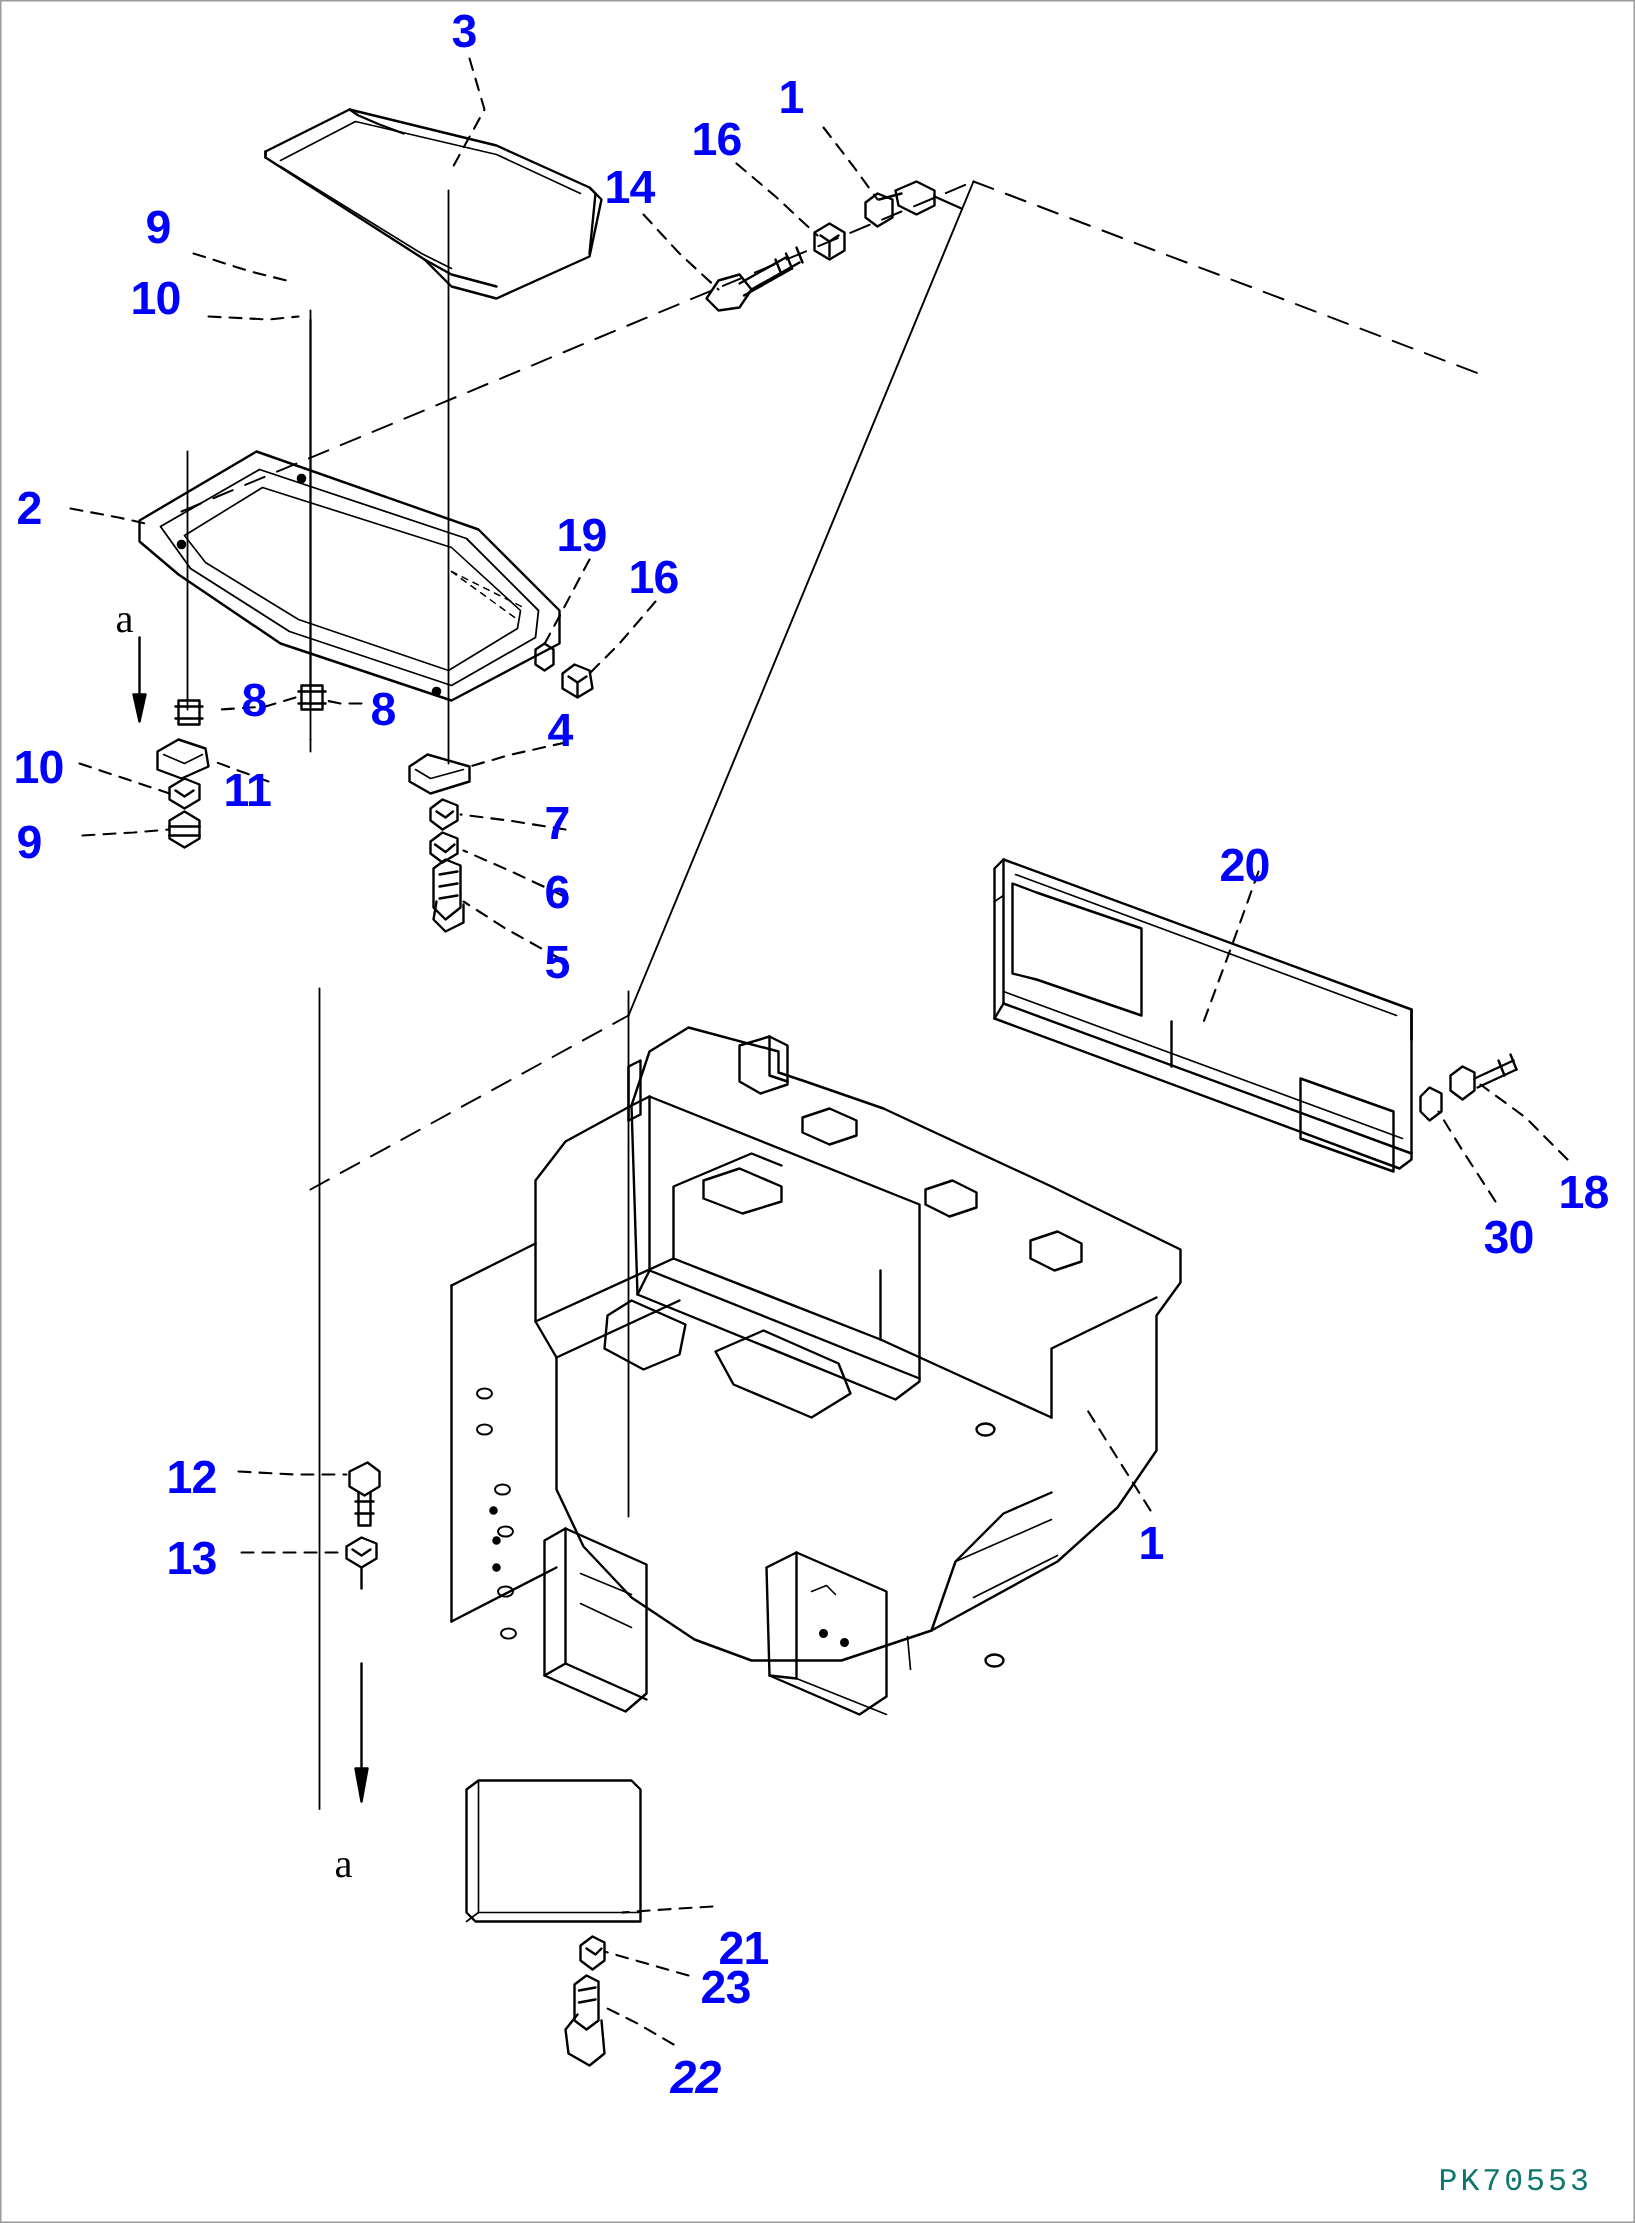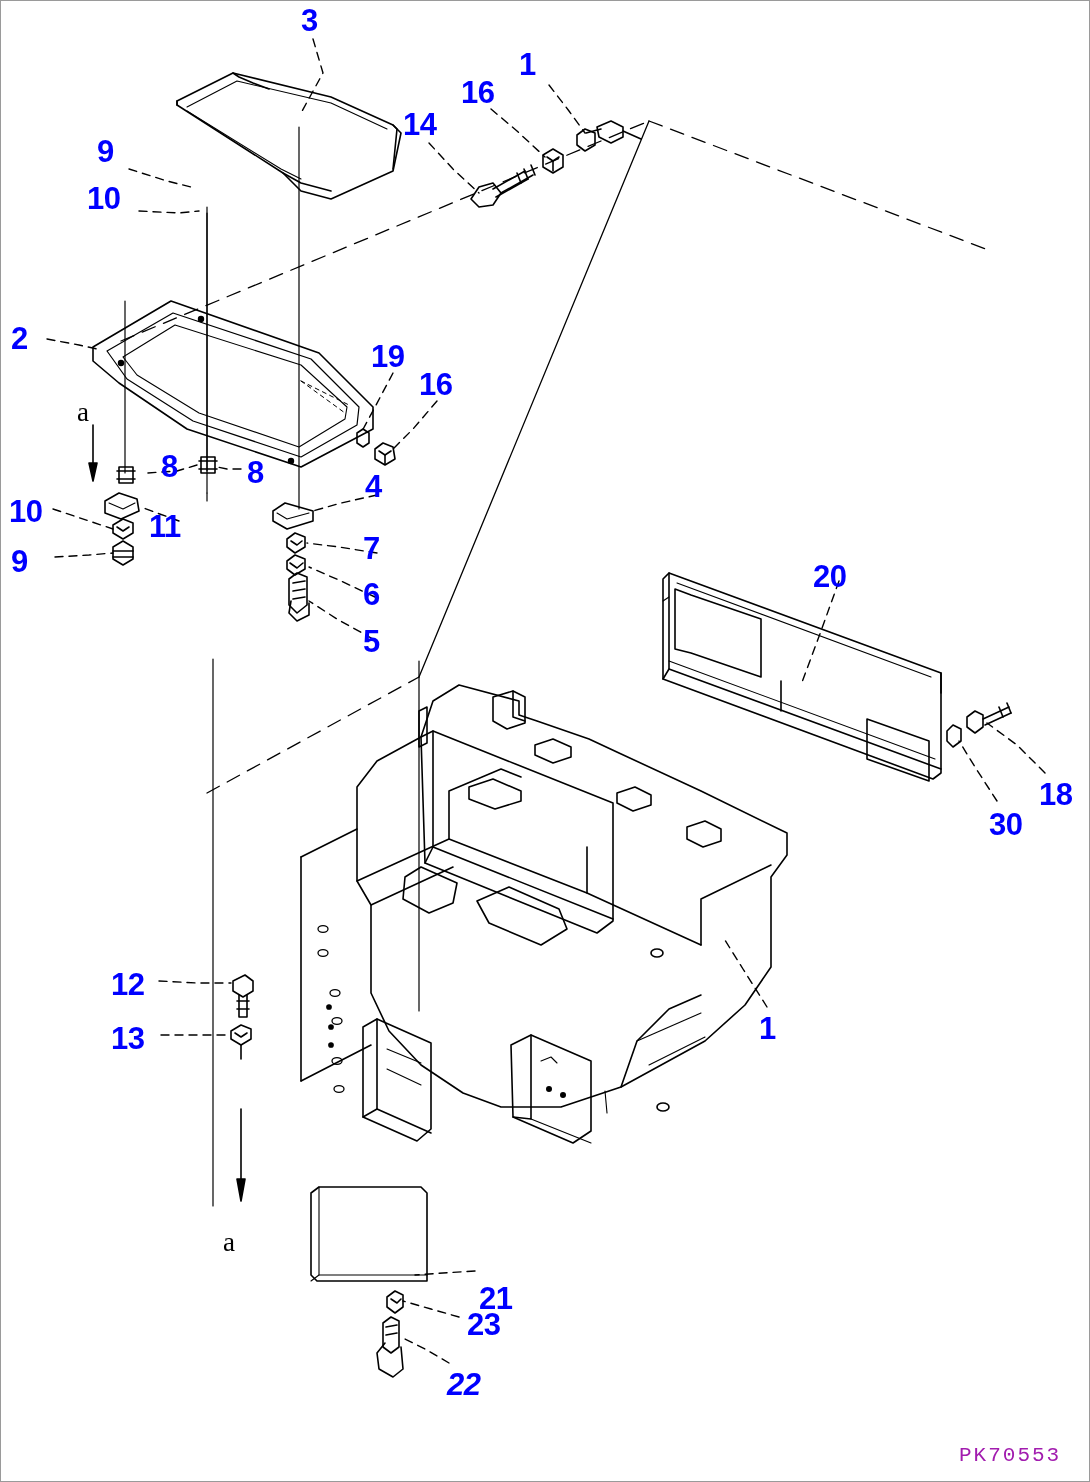--- a/index.html
+++ b/index.html
@@ -43,21 +43,21 @@
     font-family: "Liberation Serif", serif;
     font-weight: normal;
     font-size: 27px;
     line-height: 1;
     white-space: nowrap;
   }
   #partnumber {
     position: absolute;
     left: 958px;
     top: 1443px;
-    color: #a21caf;
+    color: #0f766e;
     font-family: "Liberation Mono", monospace;
     font-size: 21px;
     letter-spacing: 2px;
     white-space: nowrap;
   }
 </style>
 </head>
 <body>
 
 <div id="sheet">

